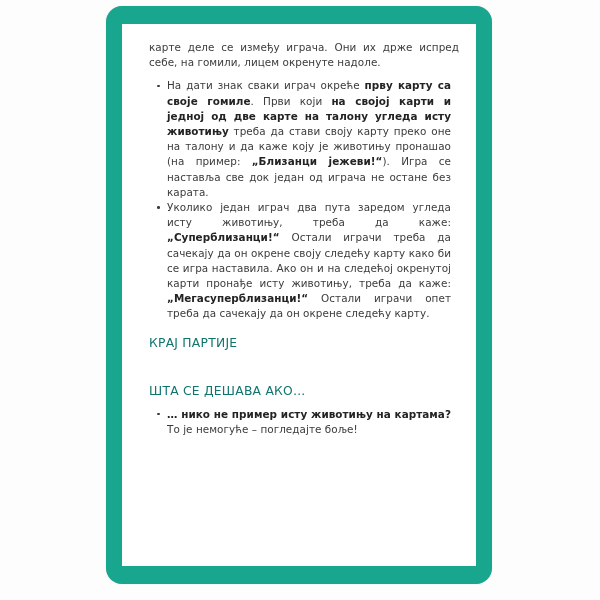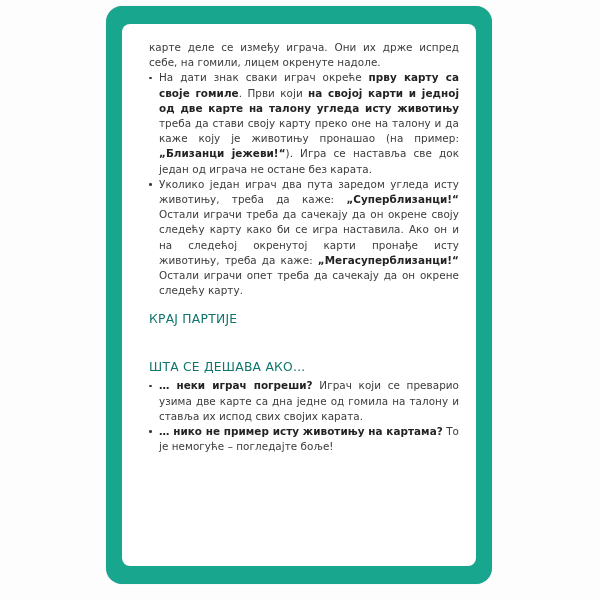--- a/index.html
+++ b/index.html
@@ -33,21 +33,21 @@
     box-sizing: border-box;
     padding: 18px 16px 18px 16px;
     box-shadow: 0 0 1px rgba(0,0,0,0.25);
   }
 
   .card-inner {
     position: relative;
     width: 100%;
     height: 100%;
     background: #ffffff;
-    border-radius: 8px;
+    border-radius: 0;
     box-sizing: border-box;
     padding: 16px 17px 10px 17px;
     overflow: hidden;
   }
 
   .rules-body {
     color: #3b3b3b;
     font-size: 10.4px;
     line-height: 15.2px;
     letter-spacing: 0.05px;
@@ -55,21 +55,21 @@
 
   
   p.lead {
     margin: 0 0 0 10px;
     text-align: justify;
     text-justify: inter-word;
   }
 
   ul.bullets {
     list-style: none;
-    margin: 0;
+    margin: 8px;
     padding: 0;
   }
   ul.bullets > li {
     position: relative;
     margin: 0 0 0 10px;
     padding-left: 10px;
     text-align: justify;
     text-justify: inter-word;
   }
   ul.bullets > li::before {
@@ -122,21 +122,20 @@
           <li><span>На дати знак сваки играч окреће </span><b>прву карту са своје гомиле</b><span>. Први који </span><b>на својој карти и једној од две карте на талону угледа исту животињу</b><span> треба да стави своју карту преко оне на талону и да каже коју је животињу пронашао (на пример: </span><b>„Близанци јежеви!“</b><span>). Игра се наставља све док један од играча не остане без карата.</span></li>
           <li><span>Уколико један играч два пута заредом угледа исту животињу, треба да каже: </span><b>„Суперблизанци!“</b><span> Остали играчи треба да сачекају да он окрене своју следећу карту како би се игра наставила. Ако он и на следећој окренутој карти пронађе исту животињу, треба да каже: </span><b>„Мегасуперблизанци!“</b><span> Остали играчи опет треба да сачекају да он окрене следећу карту.</span></li>
         </ul>
 
         <h2 class="section-heading">КРАЈ ПАРТИЈЕ</h2>
 
 
         <h2 class="section-heading spaced-top">ШТА СЕ ДЕШАВА АКО…</h2>
 
         <ul class="bullets">
-          <li><b>… неки играч погреши?</b><span> Играч који се преварио узима две карте са дна једне од гомила на талону и ставља их испод свих својих карата.</span></li>
           <li><b>… нико не пример исту животињу на картама?</b><span> То је немогуће – погледајте боље!</span></li>
         </ul>
 
       </div>
     </div>
   </div>
 
 </div>
 
 </body></html>

